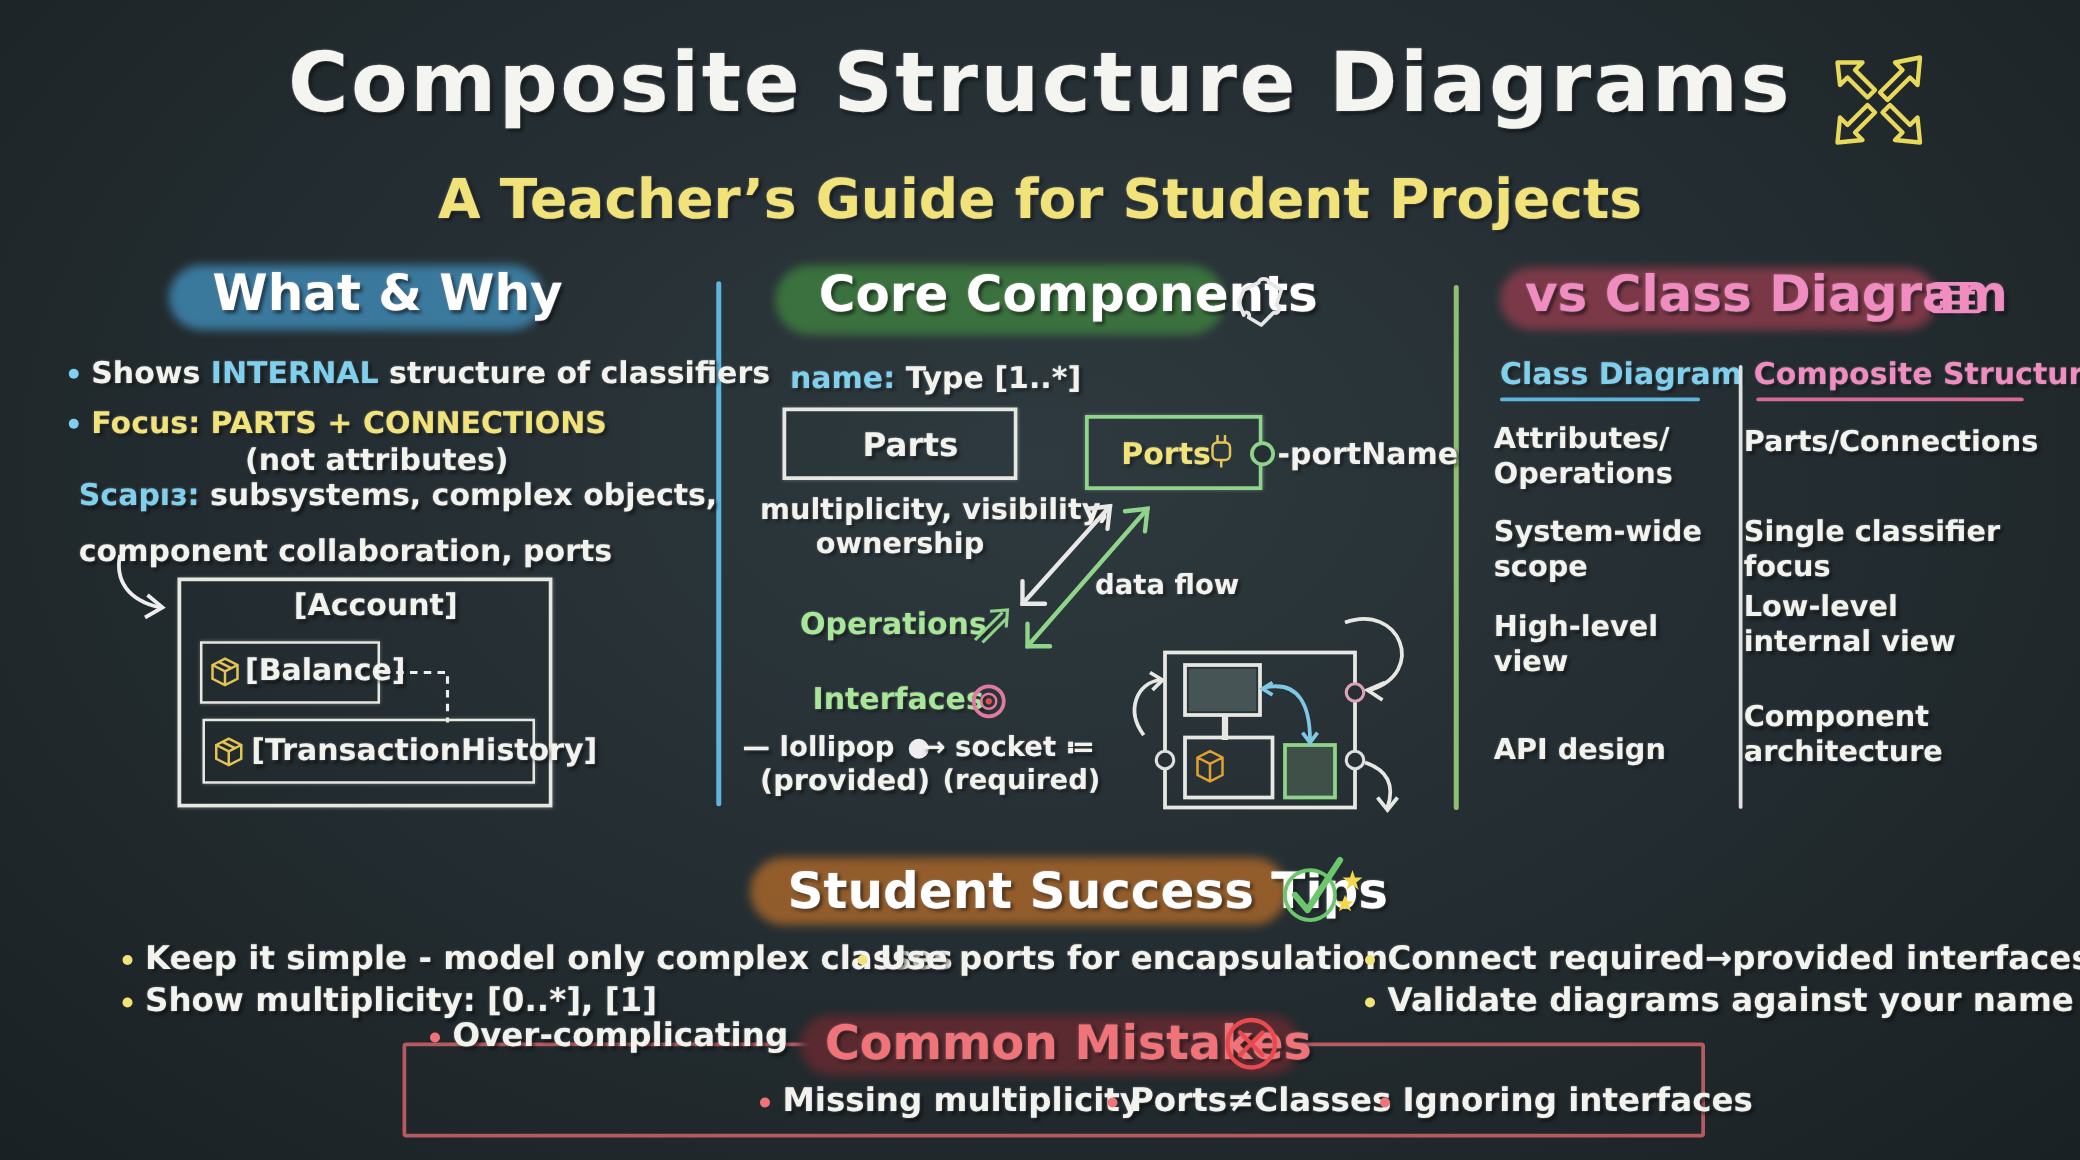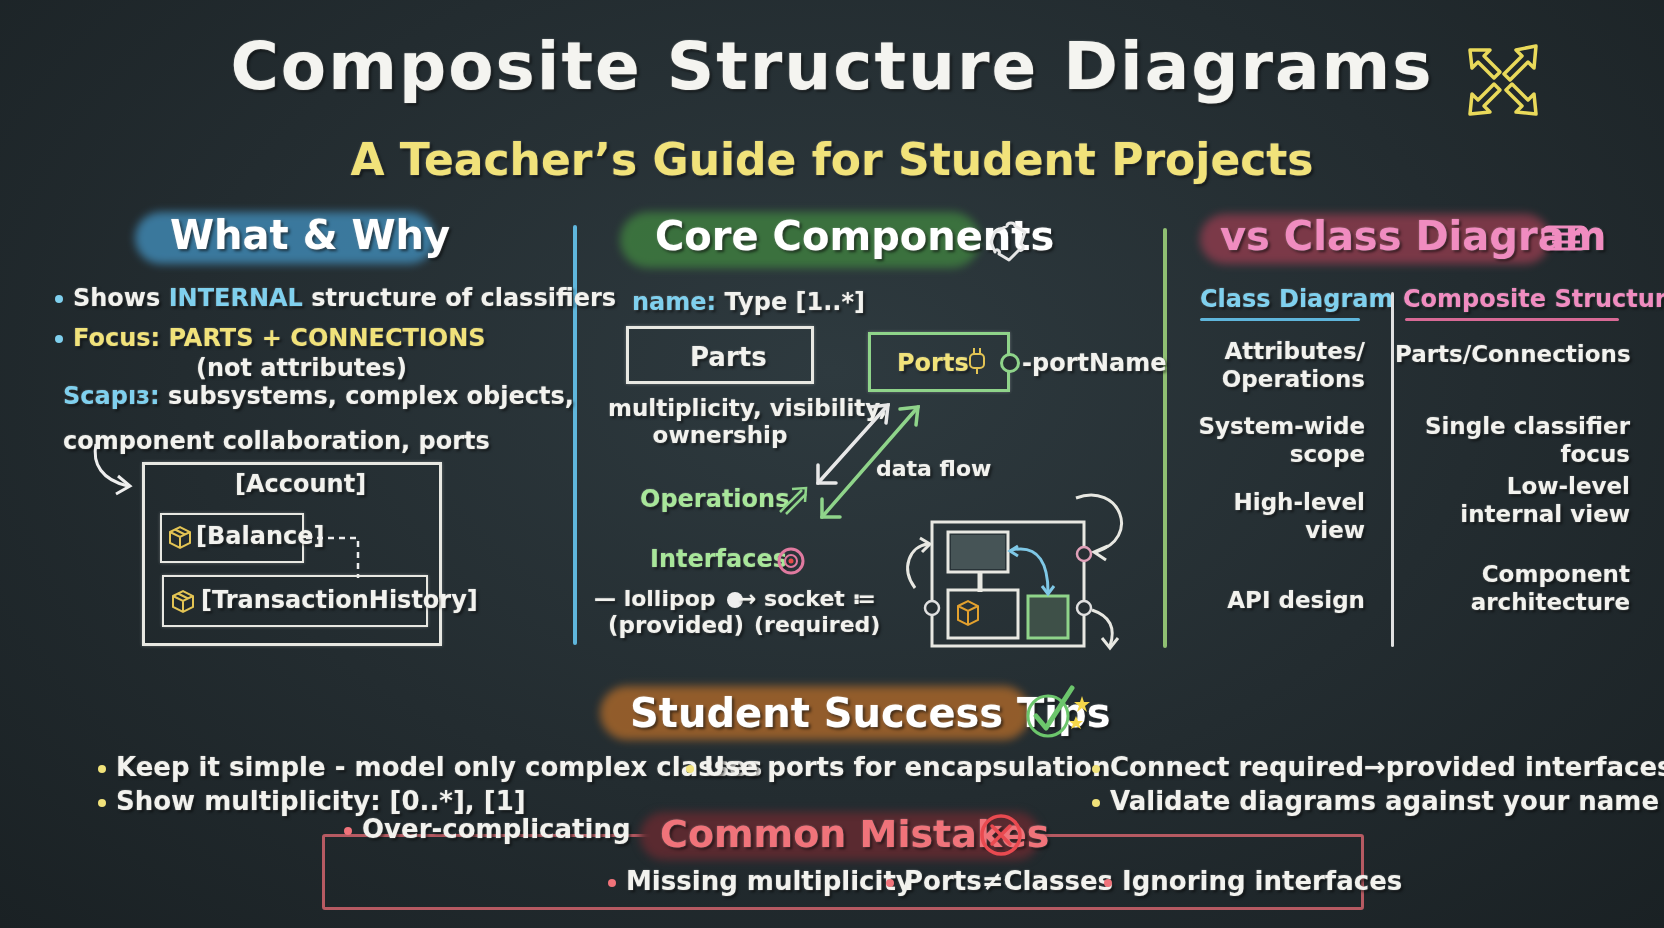--- a/index.html
+++ b/index.html
@@ -31,21 +31,21 @@
   .yellow { color: #f1e27a; }
   .green { color: #a8e69a; }
   .pink { color: #f08cc0; }
   .red { color: #f0737a; }
 
   .chalk-box { position: absolute; border: 3px solid #e8e8e2; box-shadow: 0 0 3px rgba(255,255,255,0.3); }
   .box-label { position: absolute; font-size: 24px; font-weight: bold; white-space: nowrap; }
 
   .mid-text { position: absolute; font-size: 23px; font-weight: bold; text-align: center; white-space: nowrap; line-height: 27px; }
 
-  .cmp-cell { position: absolute; font-size: 23px; font-weight: bold; text-align: right; line-height: 28px; }
+  .cmp-cell { position: absolute; font-size: 23px; font-weight: bold; text-align: left; line-height: 28px; }
 
   .tip { position: absolute; font-size: 26px; font-weight: bold; white-space: nowrap; }
   .tip .dot { background: #f1e27a; }
   .mistake { position: absolute; font-size: 26px; font-weight: bold; white-space: nowrap; }
   .mistake .dot { background: #f0737a; }
 </style>
 </head>
 <body>
 
 <div id="title" class="abs chalk">Composite Structure Diagrams</div>

